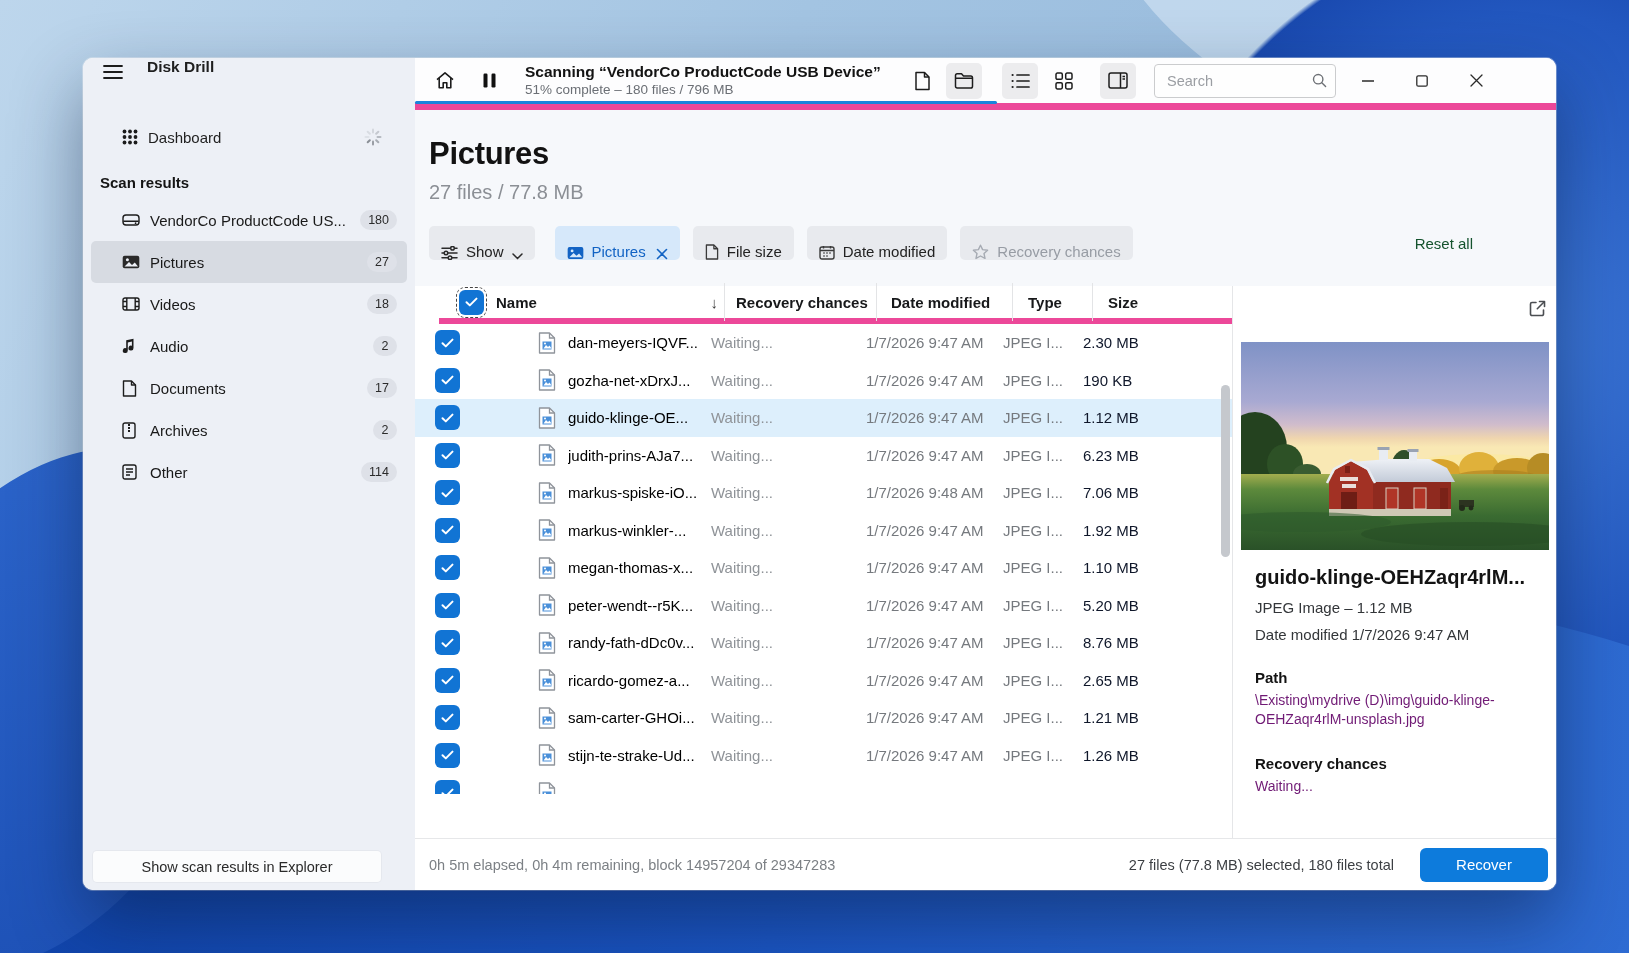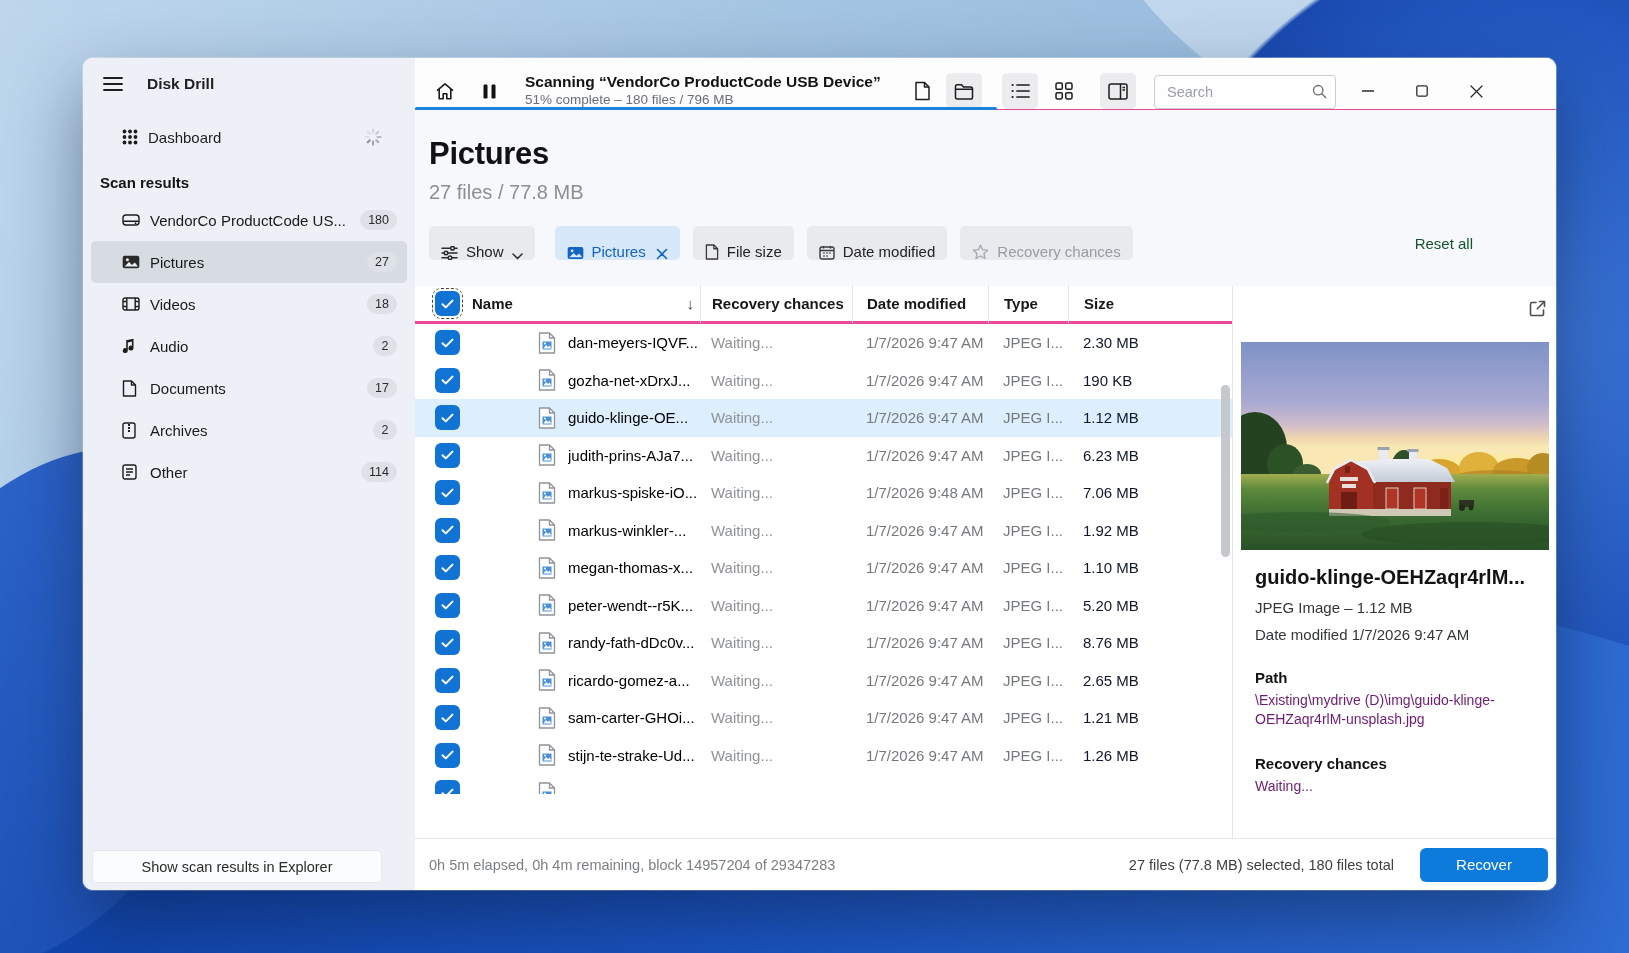--- a/index.html
+++ b/index.html
@@ -20,21 +20,21 @@
     background:#cfe1f2; transform:rotate(18deg); opacity:.7; }
 
   
   .window { position:absolute; left:83px; top:58px; width:1473px; height:832px;
     background:#fff; border-radius:10px; overflow:hidden; display:flex;
     box-shadow:0 30px 70px rgba(8,25,55,.45), 0 0 0 1px rgba(255,255,255,.35);
     color:#1f1f1f; }
 
   
   .sidebar { width:332px; background:#edf0f6; flex:none; position:relative; }
-  .sb-header { height:52px; display:flex; align-items:center; padding-left:16px; gap:20px; }
+  .sb-header { height:52px; display:flex; padding-left:16px; gap:20px; }
   .sb-title { font-size:15.5px; font-weight:700; }
   .icon-btn { display:inline-flex; align-items:center; justify-content:center;
     width:28px; height:28px; border-radius:5px; cursor:pointer; color:#222; }
   .sb-dash { margin:8px 8px 0; height:38px; display:flex; align-items:center;
     padding-left:31px; border-radius:5px; cursor:pointer; }
   .sb-dash .lbl { margin-left:10px; font-size:15px; }
   .spinner { margin-left:auto; margin-right:25px; }
   .sb-section { margin:18px 0 8px 17px; font-size:15px; font-weight:700; color:#141414; }
   .sb-item { height:42px; margin:0 8px; border-radius:5px; display:flex;
     align-items:center; padding:0 10px 0 31px; cursor:pointer; }
@@ -46,21 +46,21 @@
     color:#2b2b2b; padding:3px 8px; min-width:24px; text-align:center; }
   .sb-footer { position:absolute; left:10px; right:34px; bottom:8px; height:31px;
     background:#fbfcfd; border-radius:4px; display:flex; align-items:center;
     justify-content:center; font-size:14.5px; color:#2a2a2a; cursor:pointer;
     box-shadow:0 0 0 1px rgba(0,0,0,.03); }
 
   
   .main { flex:1; display:flex; flex-direction:column; background:#f6f8fb; min-width:0; }
 
   .toolbar { height:52px; background:#fdfdfe; position:relative; flex:none;
-    display:flex; align-items:flex-end; border-bottom:1px solid #ec4899; }
+    display:flex; align-items:center; border-bottom:7px solid #ec4899; }
   .toolbar .icon-btn { width:36px; height:36px; }
   .icon-btn.boxed { background:#ececee; }
   .tb-home { margin-left:12px; }
   .tb-pause { margin-left:8px; }
   .tb-title { margin-left:18px; line-height:1.25; }
   .tb-title .t1 { font-size:15.5px; font-weight:700; color:#131313; }
   .tb-title .t2 { font-size:13.5px; color:#6b6f75; margin-top:1px; }
   .tb-doc { margin-left:auto; }
   .tb-folder { margin-left:6px; }
   .tb-list { margin-left:20px; }
@@ -92,21 +92,21 @@
   .chip.active .ci { color:#1263c4; }
   .chip.disabled { color:#979ca4; cursor:default; }
   .chip .ci { display:inline-flex; color:#3a3a3a; }
   .chip .x { display:inline-flex; margin-left:2px; cursor:pointer; }
   .reset { margin-left:auto; margin-right:83px; font-size:15px; color:#14532d; cursor:pointer; }
 
   .content-row { flex:1; display:flex; margin-top:26px; min-height:0; }
   .table-pane { flex:1; background:#fff; position:relative; min-width:0;
     display:flex; flex-direction:column; }
   .thead { height:38px; display:flex; align-items:center; flex:none;
-    border-bottom:3px solid #ec4899; font-size:15px; font-weight:700; color:#17181a; }
+    border-bottom:6px solid #ec4899; font-size:15px; font-weight:700; color:#17181a;margin-left:24px; }
   .rows { height:470px; overflow:hidden; flex:none; }
   .trow { height:37.5px; display:flex; align-items:center; font-size:15px; }
   .trow.highlighted { background:#ddeffc; }
   .c-check { width:45px; flex:none; display:flex; justify-content:flex-end; }
   .checkbox { width:25px; height:25px; border-radius:6px; background:#1174d4;
     display:flex; align-items:center; justify-content:center; cursor:pointer; }
   .checkbox.focus { outline:1px dashed #444; outline-offset:2px; }
   .c-name { width:240px; flex:none; display:flex; align-items:center;
     padding-left:78px; position:relative; }
   .c-name .ficon { display:inline-flex; flex:none; }

